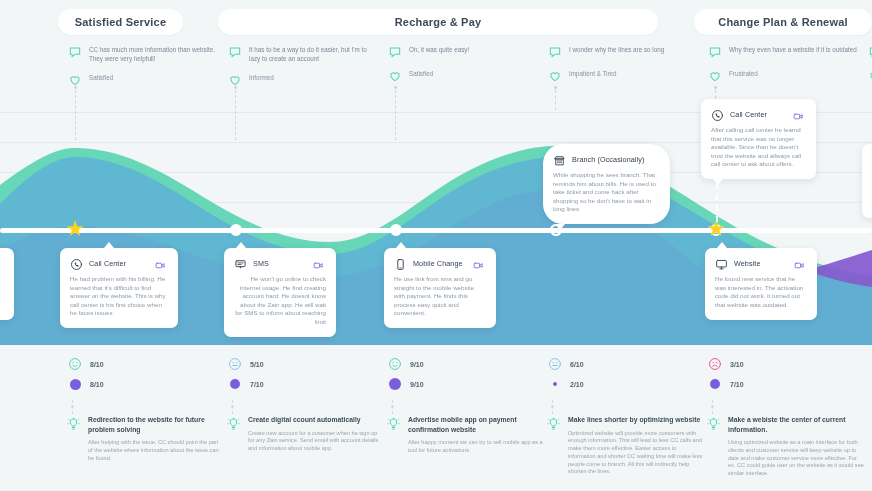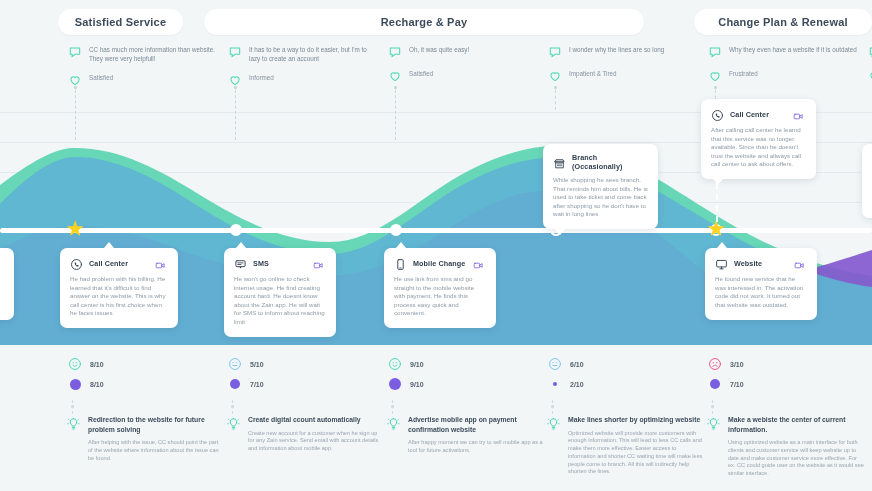--- a/index.html
+++ b/index.html
@@ -75,21 +75,21 @@
   }
 
   
   .tp-card {
     position: absolute; background: #ffffff; border-radius: 7px;
     box-shadow: 0 2px 7px rgba(40,60,80,.13);
     padding: 9px 10px 10px 10px;
   }
   .tp-head { display: flex; align-items: center; gap: 6px; margin-bottom: 5px; }
   .tp-head .tp-ic { flex: 0 0 13px; width: 13px; height: 13px; }
-  .tp-title { font-size: 7.2px; font-weight: bold; color: #2f3e4e; letter-spacing: .1px; }
+  .tp-title { font-size: 7.2px; font-weight: normal; color: #2f3e4e; letter-spacing: .1px; }
   .tp-vid { position: absolute; top: 9px; right: 10px; width: 15px; height: 11px; }
   .tp-body { font-size: 6.2px; line-height: 8.6px; color: #8d9aa6; }
   .tail-up, .tail-down {
     position: absolute; width: 0; height: 0;
     border-left: 5px solid transparent; border-right: 5px solid transparent;
   }
   .tail-up { border-bottom: 6px solid #ffffff; top: -6px; }
   .tail-down { border-top: 6px solid #ffffff; bottom: -6px; }
 
   
@@ -149,21 +149,21 @@
            C812,176 848,184 872,187 L872,245 L0,245 Z"></path>
     </svg>
   </div>
 
   <div class="baseline"></div>
 
   <div id="stage-headers">
       <div class="stage-header" style="left:58px;width:125px;">
         <span class="st-label">Satisfied Service</span>
       </div>
-      <div class="stage-header" style="left:204px;width:440px;">
+      <div class="stage-header" style="left:218px;width:440px;">
         <span class="st-label">Recharge &amp; Pay</span>
       </div>
       <div class="stage-header" style="left:694px;width:178px;">
         <span class="st-label">Change Plan &amp; Renewal</span>
       </div>
     </div>
   <div id="quotes-layer">
       <div class="quote-block" style="left:68px;">
         <div class="qrow">
           <span class="ic"><span class="ic-span"><svg width="14" height="14" viewBox="0 0 24 24" fill="none" stroke-linecap="round" stroke-linejoin="round">
@@ -279,21 +279,21 @@
                 <path d="M9 8.6c.4-.6 1.2-.7 1.6-.1l.8 1.2c.3.4.2.9-.2 1.2l-.5.4c.5 1 1.3 1.8 2.3 2.3l.4-.5c.3-.4.8-.5 1.2-.2l1.2.8c.6.4.5 1.2-.1 1.6-1.2.8-2.6.4-4-.7-1.4-1.1-2.6-2.6-2.9-4-.2-.8-.1-1.5.2-2z" fill="#2f3e4e"></path>
               </svg></span></span>
           <span class="tp-title">Call Center</span>
         </div>
         <span class="tp-vid"><span class="ic-span"><svg width="15" height="11" viewBox="0 0 24 24" fill="none" stroke-linecap="round" stroke-linejoin="round">
               <rect x="2.5" y="7" width="12" height="10" rx="2" stroke="#7b5ee0" stroke-width="1.8" fill="none"></rect>
               <path d="M15 11l5-3v8l-5-3z" stroke="#7b5ee0" stroke-width="1.8" fill="none"></path>
             </svg></span></span>
         <div class="tp-body">He had problem with his billing. He learned that it's difficult to find answer on the website. This is why call center is his first choice when he faces issues</div>
       </div>
-      <div class="tp-card" style="left:224px;top:248px;width:112px;min-height:72px;">
+      <div class="tp-card" style="left:224px;top:248px;width:112px;min-height:72px;text-align:right;">
         <div class="tail-up" style="left:12px;"></div>
         <div class="tp-head">
           <span class="tp-ic"><span class="ic-span"><svg width="13" height="13" viewBox="0 0 24 24" fill="none" stroke-linecap="round" stroke-linejoin="round">
                 <rect x="3.5" y="5" width="17" height="11" rx="2" stroke="#2f3e4e" stroke-width="1.7" fill="none"></rect>
                 <path d="M10 16l2 3.5 2-3.5" fill="#2f3e4e"></path>
                 <path d="M7 9h10M7 12h6" stroke="#2f3e4e" stroke-width="1.5"></path>
               </svg></span></span>
           <span class="tp-title">SMS</span>
         </div>
         <span class="tp-vid"><span class="ic-span"><svg width="15" height="11" viewBox="0 0 24 24" fill="none" stroke-linecap="round" stroke-linejoin="round">
@@ -310,21 +310,21 @@
                 <path d="M10.7 18.3h2.6" stroke="#2f3e4e" stroke-width="1.4"></path>
               </svg></span></span>
           <span class="tp-title">Mobile Change</span>
         </div>
         <span class="tp-vid"><span class="ic-span"><svg width="15" height="11" viewBox="0 0 24 24" fill="none" stroke-linecap="round" stroke-linejoin="round">
               <rect x="2.5" y="7" width="12" height="10" rx="2" stroke="#7b5ee0" stroke-width="1.8" fill="none"></rect>
               <path d="M15 11l5-3v8l-5-3z" stroke="#7b5ee0" stroke-width="1.8" fill="none"></path>
             </svg></span></span>
         <div class="tp-body">He use link from sms and go straight to the mobile website with payment. He finds this process easy quick and convenient.</div>
       </div>
-      <div class="tp-card" style="left:543px;top:144px;width:115px;min-height:74px;">
+      <div class="tp-card" style="left:543px;top:144px;width:127px;min-height:74px;border-radius:20px;">
         <div class="tail-down" style="left:12px;"></div>
         <div class="tp-head">
           <span class="tp-ic"><span class="ic-span"><svg width="13" height="13" viewBox="0 0 24 24" fill="none" stroke-linecap="round" stroke-linejoin="round">
                 <path d="M4 8h16l-1 2.5H5z" stroke="#2f3e4e" stroke-width="1.6" fill="none"></path>
                 <path d="M5 10.5V20h14v-9.5" stroke="#2f3e4e" stroke-width="1.6" fill="none"></path>
                 <path d="M4 8l1.6-3h12.8L20 8" stroke="#2f3e4e" stroke-width="1.6" fill="none"></path>
                 <path d="M8 13h8M8 16h8" stroke="#2f3e4e" stroke-width="1.3"></path>
               </svg></span></span>
           <span class="tp-title">Branch (Occasionally)</span>
         </div>

